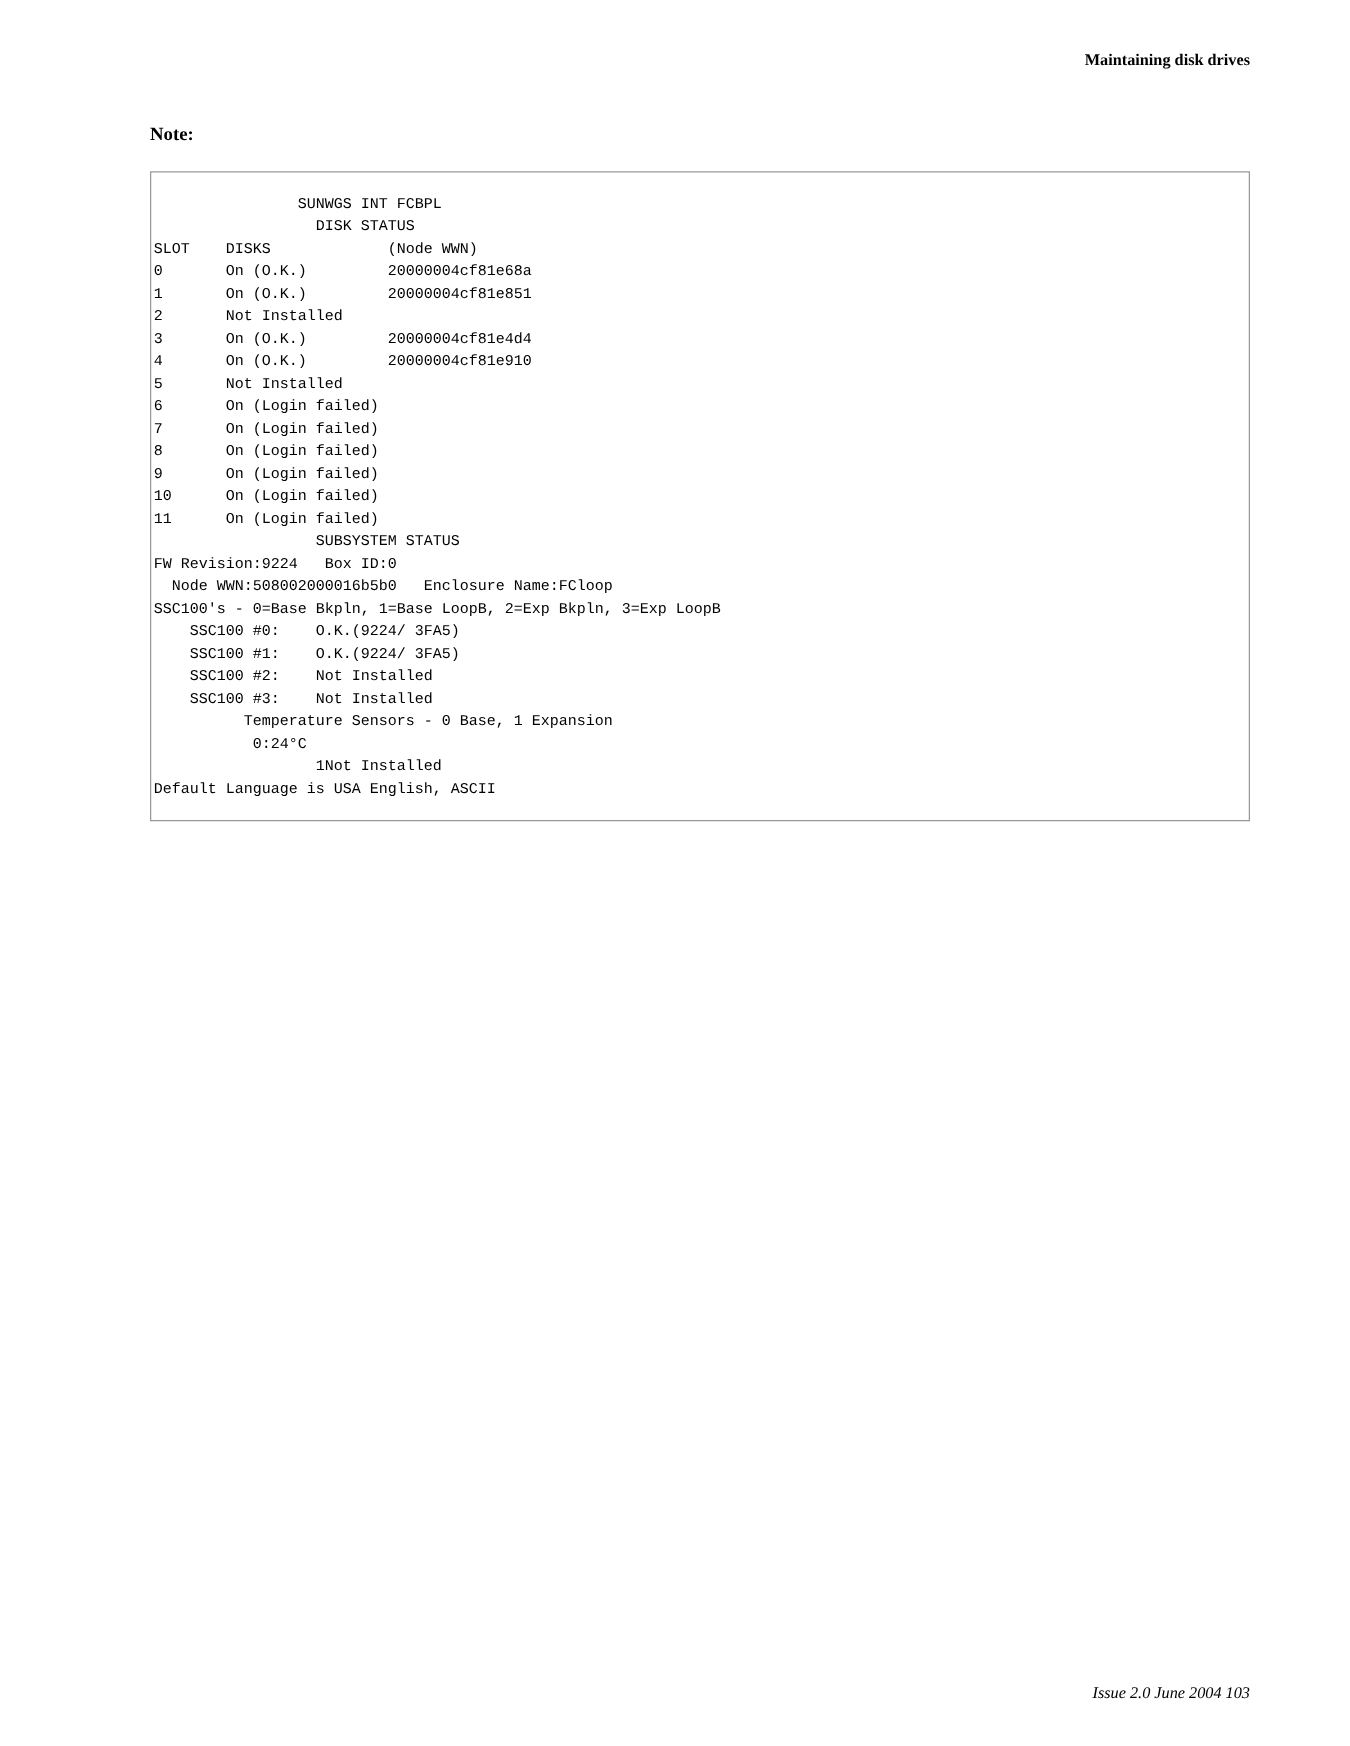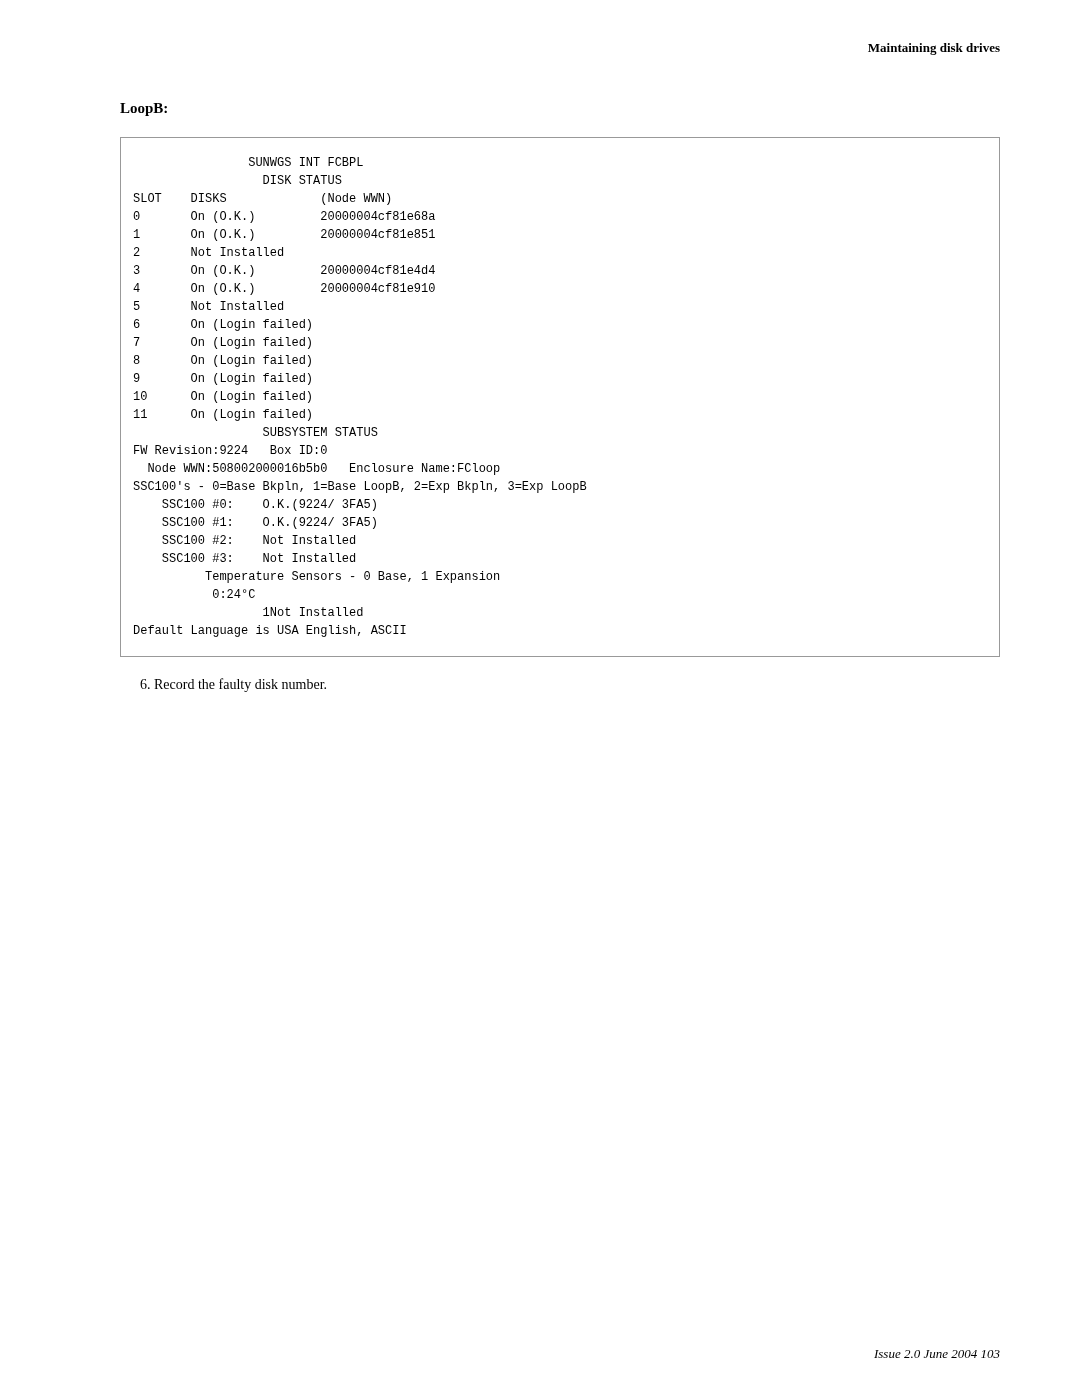--- a/index.html
+++ b/index.html
@@ -45,21 +45,21 @@
     }
 
     .note-text {
       margin-left: 40px;
       font-size: 14px;
       line-height: 1.5;
     }
 
     .code-box {
       border: 1px solid #999;
-      padding: 16px 12px;
+      padding: 16px 2px;
       margin: 20px 0 20px 0;
       font-family: "Courier New", Courier, monospace;
       font-size: 12px;
       line-height: 1.5;
       background: #ffffff;
       white-space: pre;
     }
 
     .step-text {
       font-size: 14px;
@@ -78,21 +78,21 @@
 </head>
 <body>
 
 <div class="page-container">
 
   <div class="header-right">
     <span>Maintaining disk drives</span>
   </div>
 
   <div class="note-section">
-    <div class="note-title">LoopB:</div>
+    <div class="note-title">Note:</div>
   </div>
 
   <div class="code-box"><span>                SUNWGS INT FCBPL
                   DISK STATUS
 SLOT    DISKS             (Node WWN)
 0       On (O.K.)         20000004cf81e68a
 1       On (O.K.)         20000004cf81e851
 2       Not Installed
 3       On (O.K.)         20000004cf81e4d4
 4       On (O.K.)         20000004cf81e910
@@ -109,17 +109,16 @@
 SSC100's - 0=Base Bkpln, 1=Base LoopB, 2=Exp Bkpln, 3=Exp LoopB
     SSC100 #0:    O.K.(9224/ 3FA5)
     SSC100 #1:    O.K.(9224/ 3FA5)
     SSC100 #2:    Not Installed
     SSC100 #3:    Not Installed
           Temperature Sensors - 0 Base, 1 Expansion
            0:24°C
                   1Not Installed
 Default Language is USA English, ASCII</span></div>
 
-  <div class="step-text">6. Record the faulty disk number.</div>
 
   <div class="footer">Issue 2.0  June 2004   103</div>
 
 </div>
 
 </body></html>

